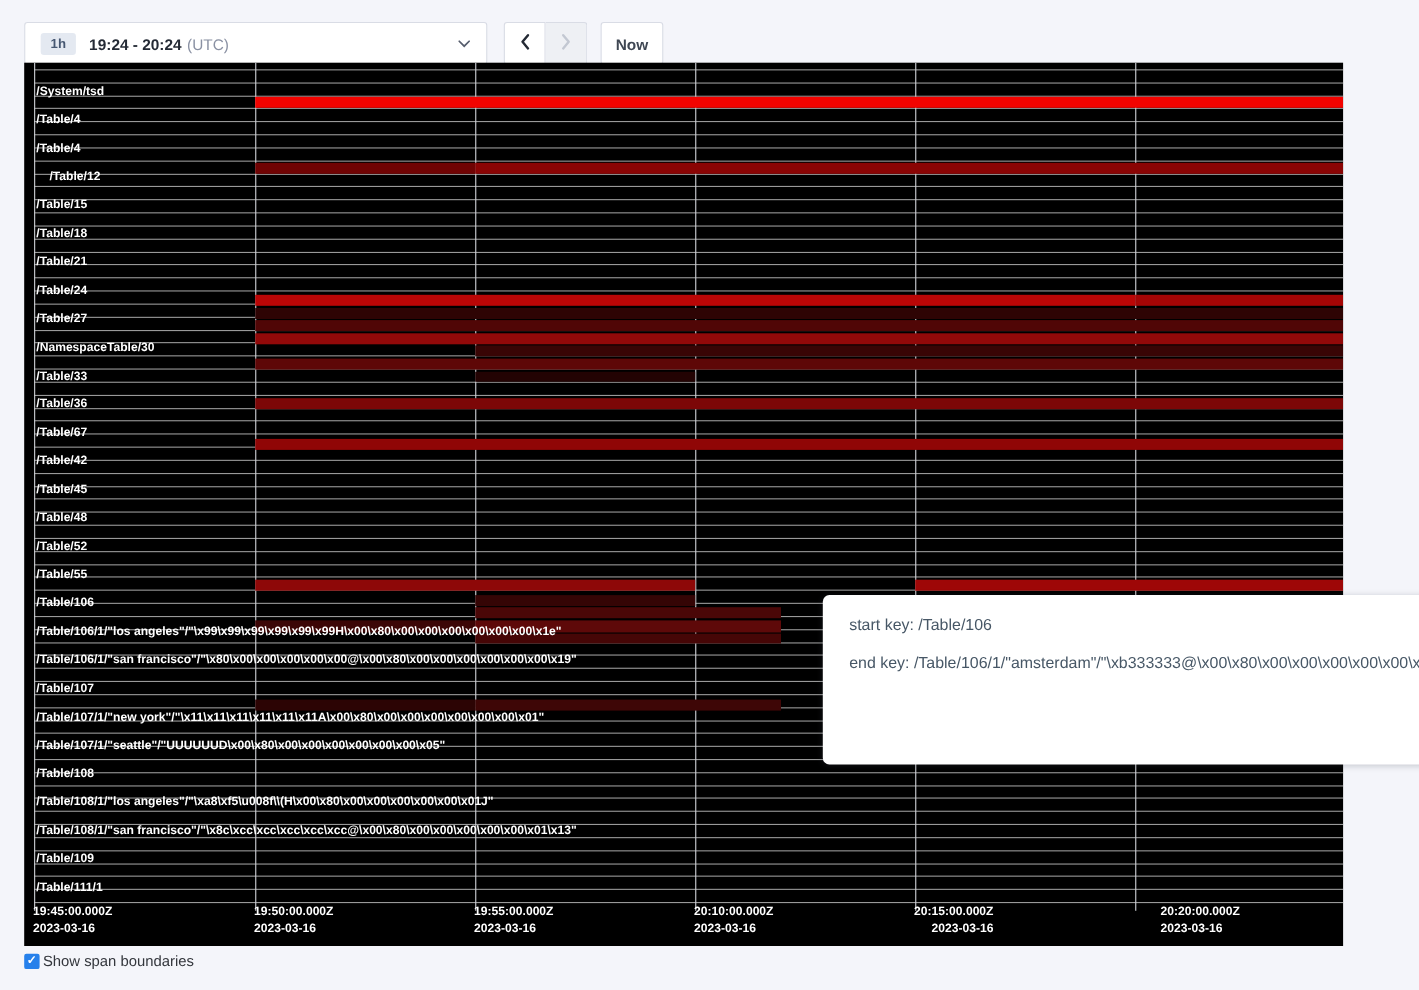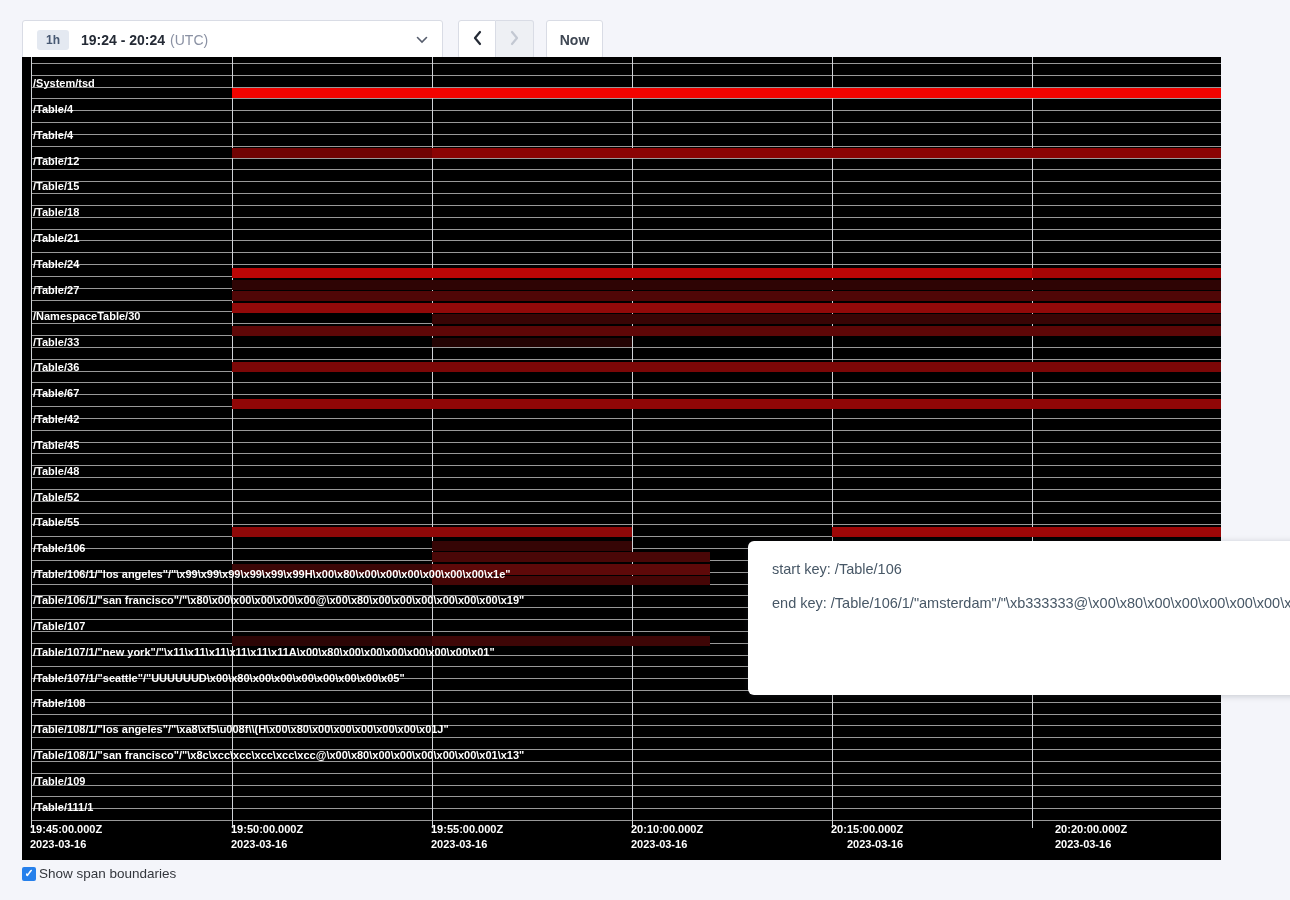--- a/index.html
+++ b/index.html
@@ -191,21 +191,21 @@
     <div class="band" style="left: 410px; top: 483.5px; width: 200px; height: 10px; background: rgb(53, 5, 5);"></div>
     <div class="band" style="left: 410px; top: 495px; width: 278px; height: 10px; background: rgb(74, 7, 7);"></div>
     <div class="band" style="left: 210px; top: 506.5px; width: 200px; height: 11px; background: rgb(60, 6, 6);"></div>
     <div class="band" style="left: 410px; top: 506.5px; width: 278px; height: 11px; background: rgb(94, 9, 9);"></div>
     <div class="band" style="left: 410px; top: 518.5px; width: 278px; height: 9.5px; background: rgb(70, 6, 6);"></div>
     <div class="band" style="left: 210px; top: 579px; width: 200px; height: 10px; background: rgb(44, 4, 4);"></div>
     <div class="band" style="left: 410px; top: 579px; width: 278px; height: 10px; background: rgb(62, 6, 6);"></div>
     <div class="row-label" style="top: 19px;">/System/tsd</div>
     <div class="row-label" style="top: 44.85px;">/Table/4</div>
     <div class="row-label" style="top: 70.7px;">/Table/4</div>
-    <div class="row-label" style="top: 96.55px;">/Table/12</div>
+    <div class="row-label" style="top: 96.55px; padding-left: 12px;">/Table/12</div>
     <div class="row-label" style="top: 122.4px;">/Table/15</div>
     <div class="row-label" style="top: 148.25px;">/Table/18</div>
     <div class="row-label" style="top: 174px;">/Table/21</div>
     <div class="row-label" style="top: 199.95px;">/Table/24</div>
     <div class="row-label" style="top: 225.8px;">/Table/27</div>
     <div class="row-label" style="top: 251.65px;">/NamespaceTable/30</div>
     <div class="row-label" style="top: 277.5px;">/Table/33</div>
     <div class="row-label" style="top: 303.35px;">/Table/36</div>
     <div class="row-label" style="top: 329.2px;">/Table/67</div>
     <div class="row-label" style="top: 355.05px;">/Table/42</div>

